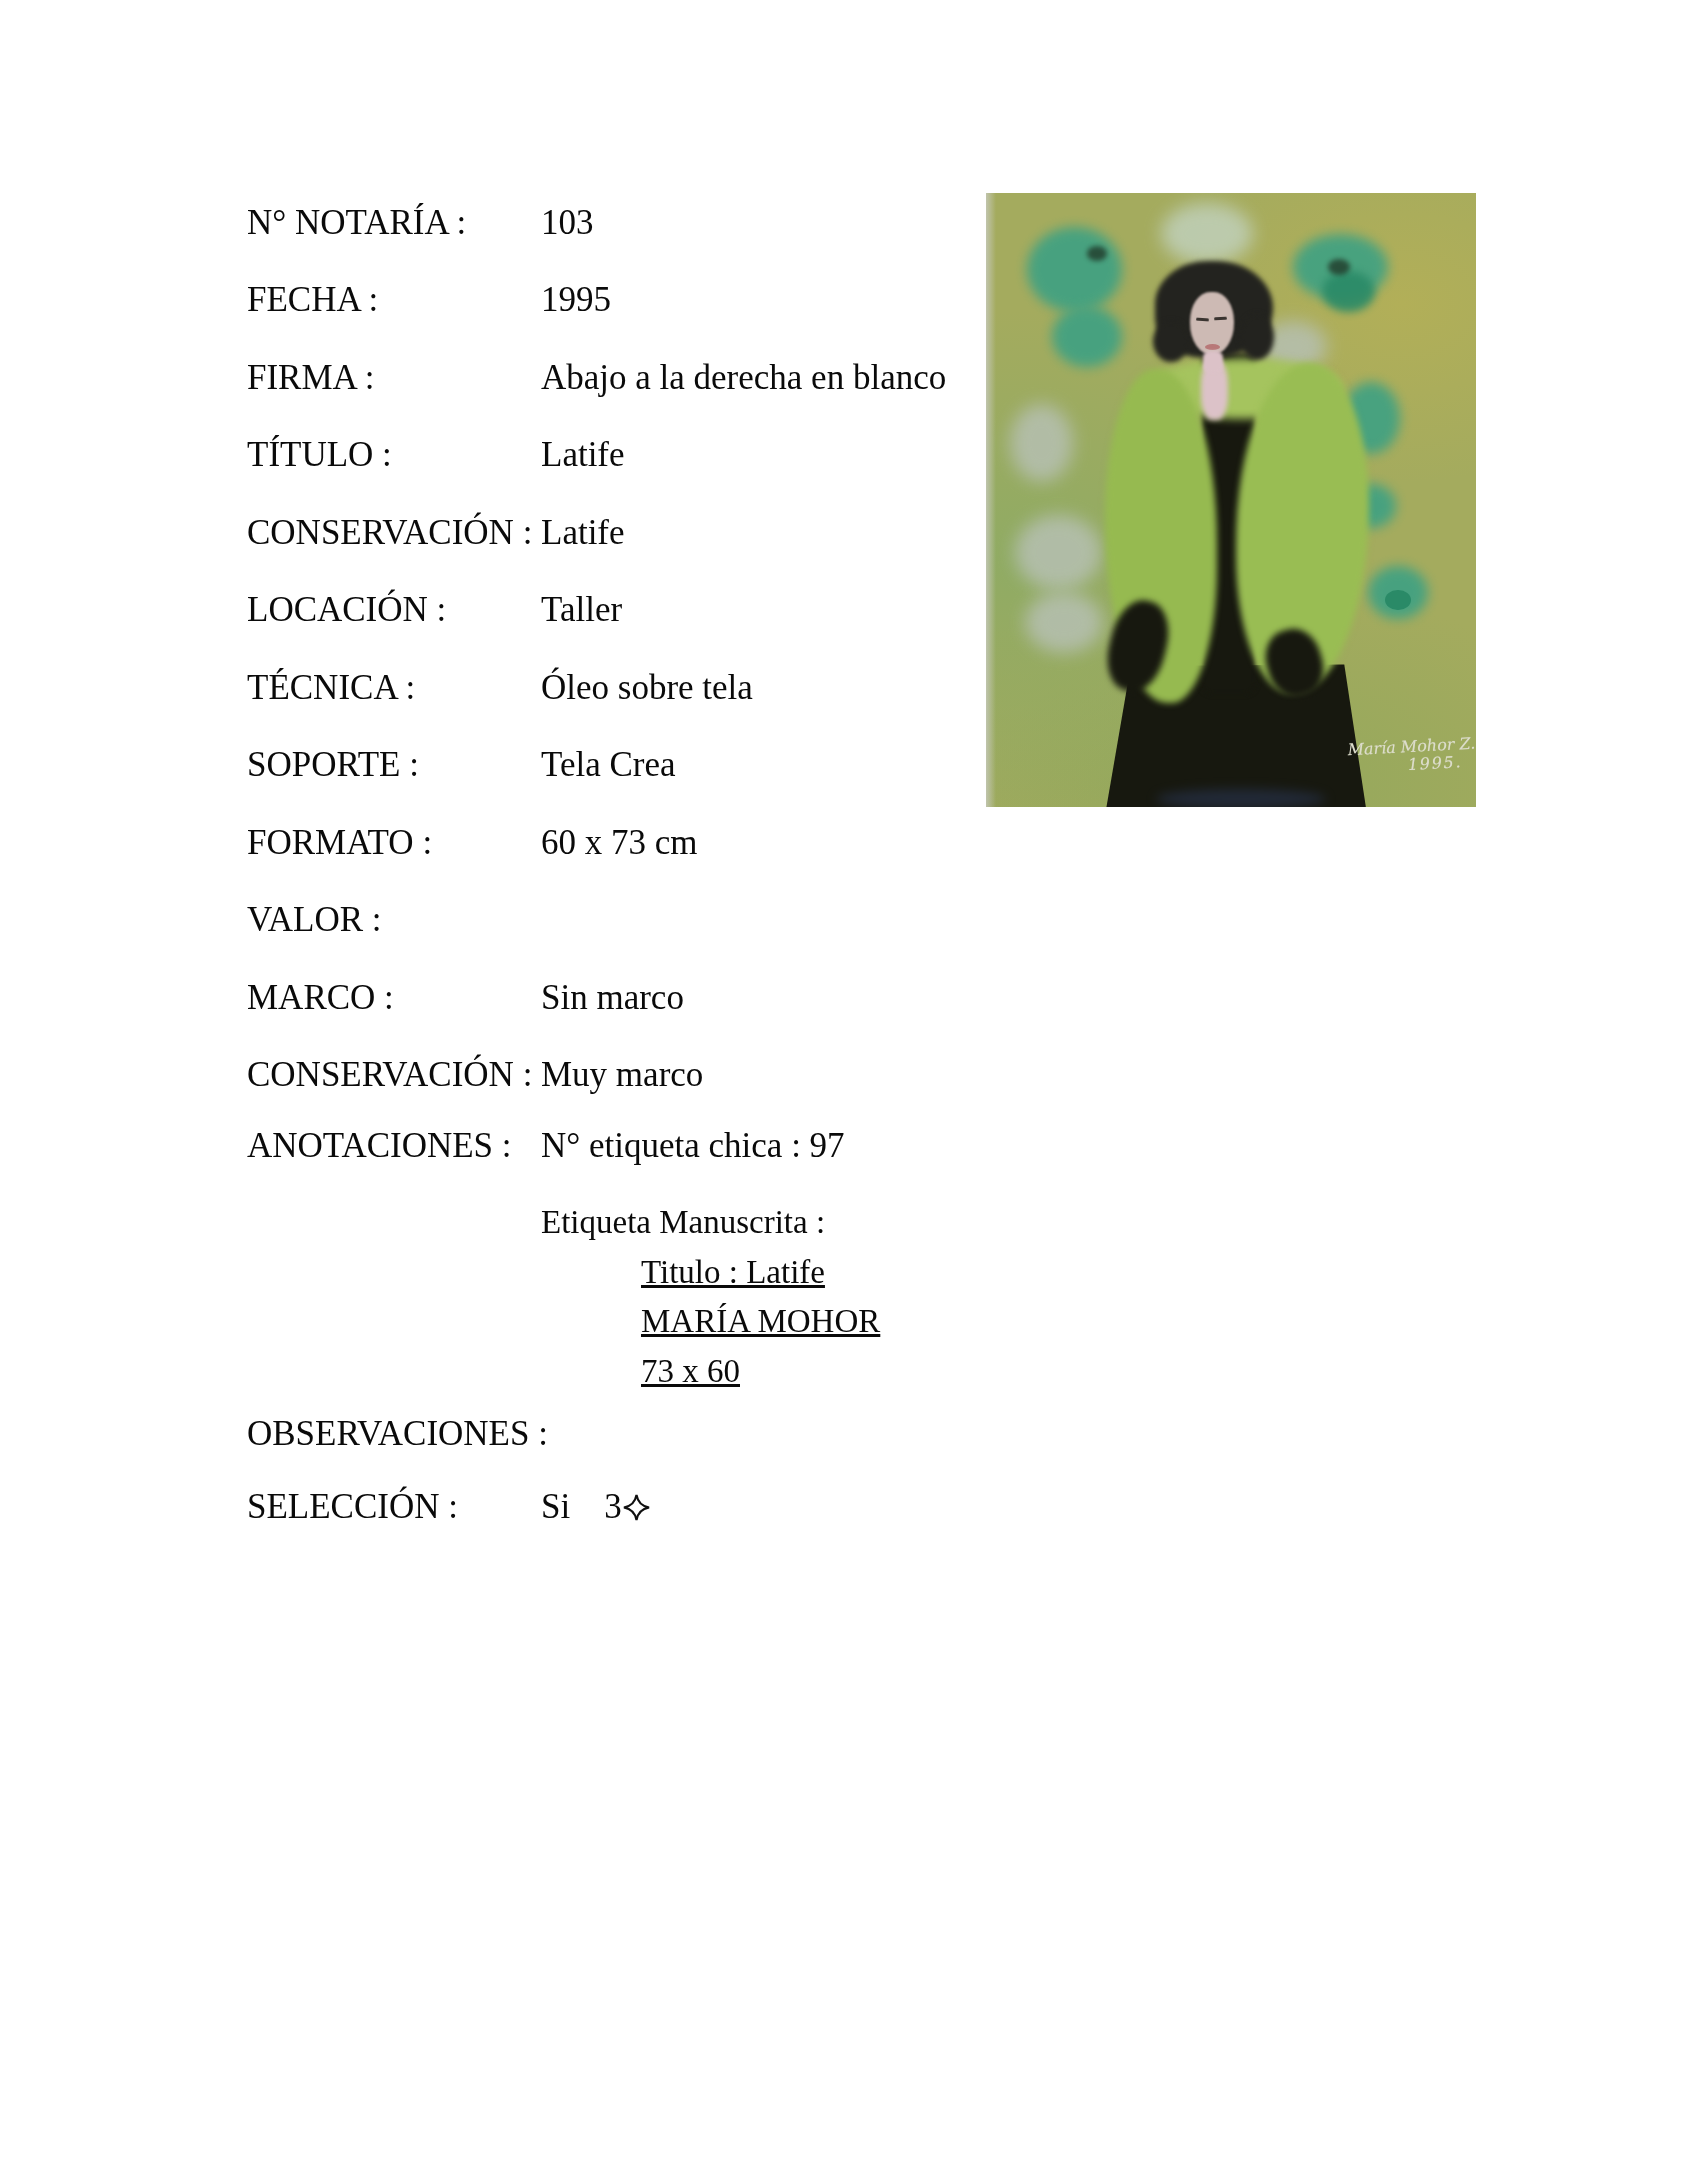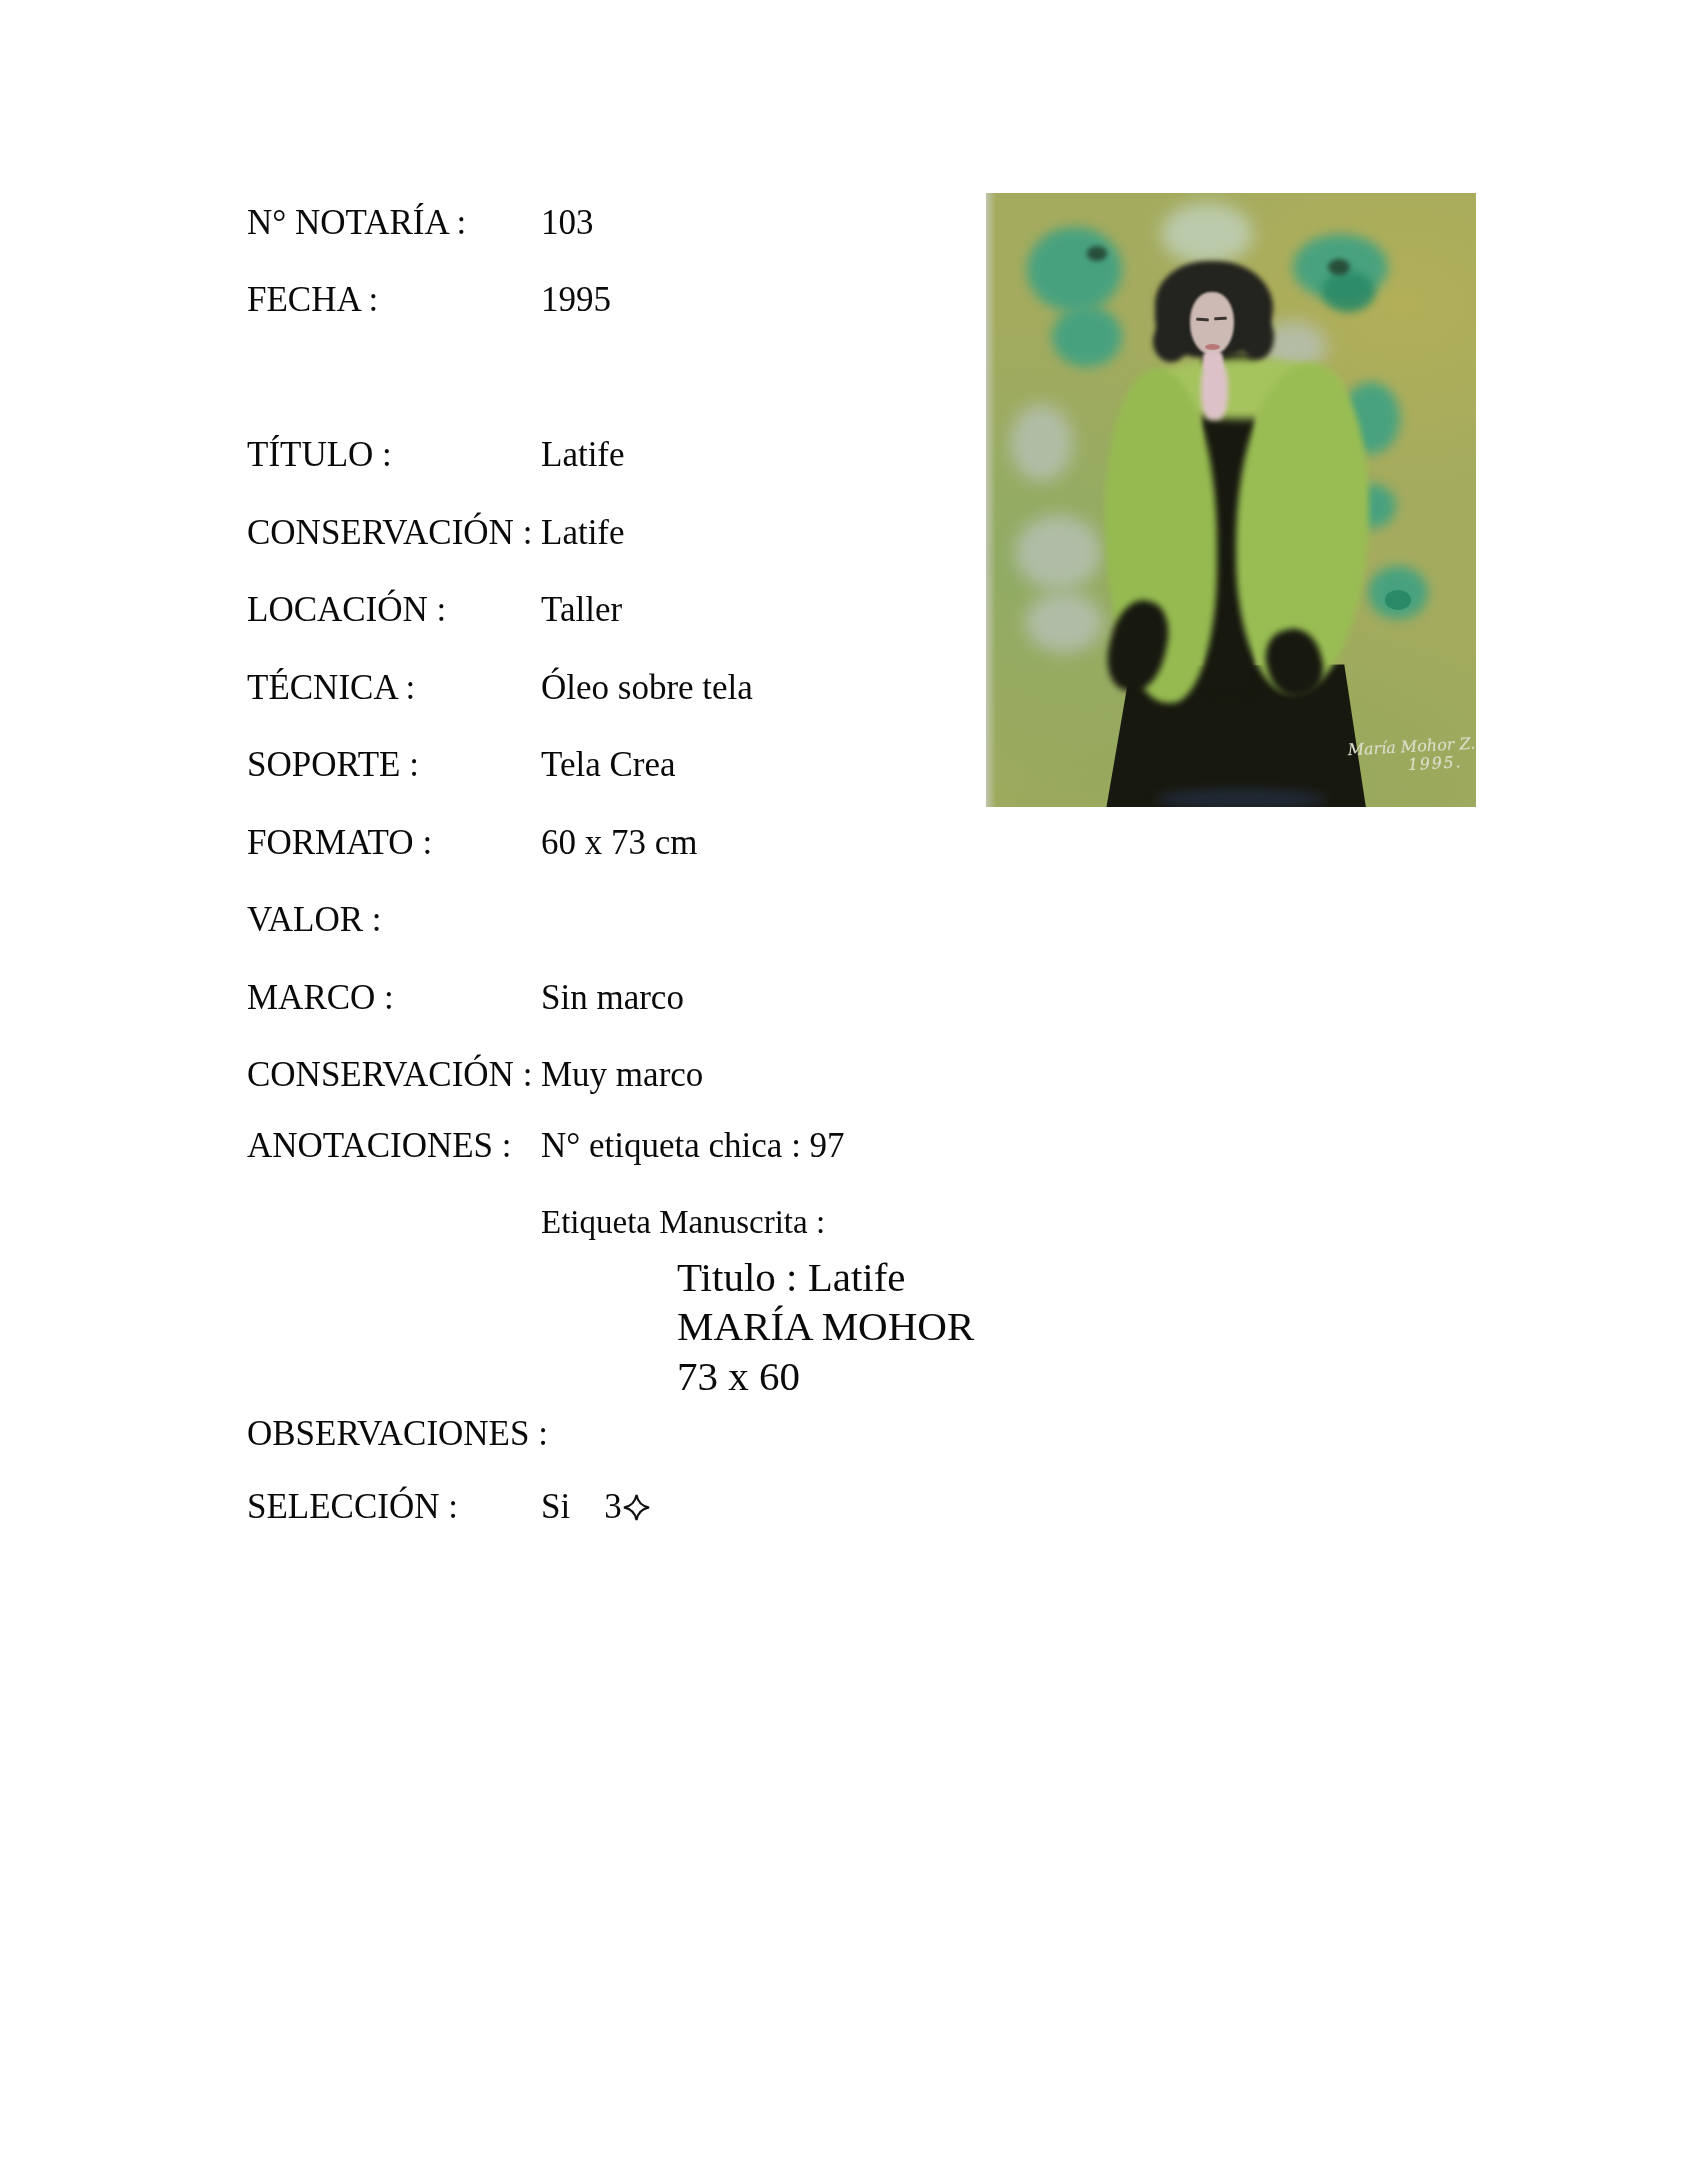--- a/index.html
+++ b/index.html
@@ -16,22 +16,22 @@
     position:absolute;left:247px;
     font-size:35px;line-height:1.15;
     white-space:nowrap;
   }
   .row .label{display:inline-block;width:294px;}
   .sub-heading{
     position:absolute;left:541px;
     font-size:33px;line-height:1.15;white-space:nowrap;
   }
   .sub-line{
-    position:absolute;left:677px;
-    font-size:41px;line-height:1.15;white-space:nowrap;
+    position:absolute;left:641px;
+    font-size:33px;line-height:1.15;white-space:nowrap;text-decoration:underline;
   }
   .sel-value{display:inline-block;}
   .sel-mark{display:inline-block;margin-left:34px;}
   .star-icon{display:inline-block;vertical-align:-2.6px;margin-left:1.7px;}
 
   
   .painting{
     position:absolute;left:986px;top:193px;width:490px;height:614px;
     overflow:hidden;
     background:
@@ -142,20 +142,21 @@
   }
   .signature .sig2{display:block;margin-right:10.2px;letter-spacing:1.7px;}
 </style>
 </head>
 <body>
 
 <div class="page">
 
   <div class="row" style="top:203px"><span class="label">N° NOTARÍA :</span><span class="value">103</span></div>
   <div class="row" style="top:280px"><span class="label">FECHA :</span><span class="value">1995</span></div>
+  <div class="row" style="top:358px"><span class="label">FIRMA :</span><span class="value">Abajo a la derecha en blanco</span></div>
   <div class="row" style="top:435px"><span class="label">TÍTULO :</span><span class="value">Latife</span></div>
   <div class="row" style="top:513px"><span class="label">CONSERVACIÓN :</span><span class="value">Latife</span></div>
   <div class="row" style="top:590px"><span class="label">LOCACIÓN :</span><span class="value">Taller</span></div>
   <div class="row" style="top:745px"><span class="label">SOPORTE :</span><span class="value">Tela Crea</span></div>
   <div class="row" style="top:668px"><span class="label">TÉCNICA :</span><span class="value">Óleo sobre tela</span></div>
   <div class="row" style="top:823px"><span class="label">FORMATO :</span><span class="value">60 x 73 cm</span></div>
   <div class="row" style="top:900px"><span class="label">VALOR :</span><span class="value"></span></div>
   <div class="row" style="top:978px"><span class="label">MARCO :</span><span class="value">Sin marco</span></div>
   <div class="row" style="top:1055px"><span class="label">CONSERVACIÓN :</span><span class="value">Muy marco</span></div>
   <div class="row" style="top:1126px"><span class="label">ANOTACIONES :</span><span class="value">N° etiqueta chica : 97</span></div>

